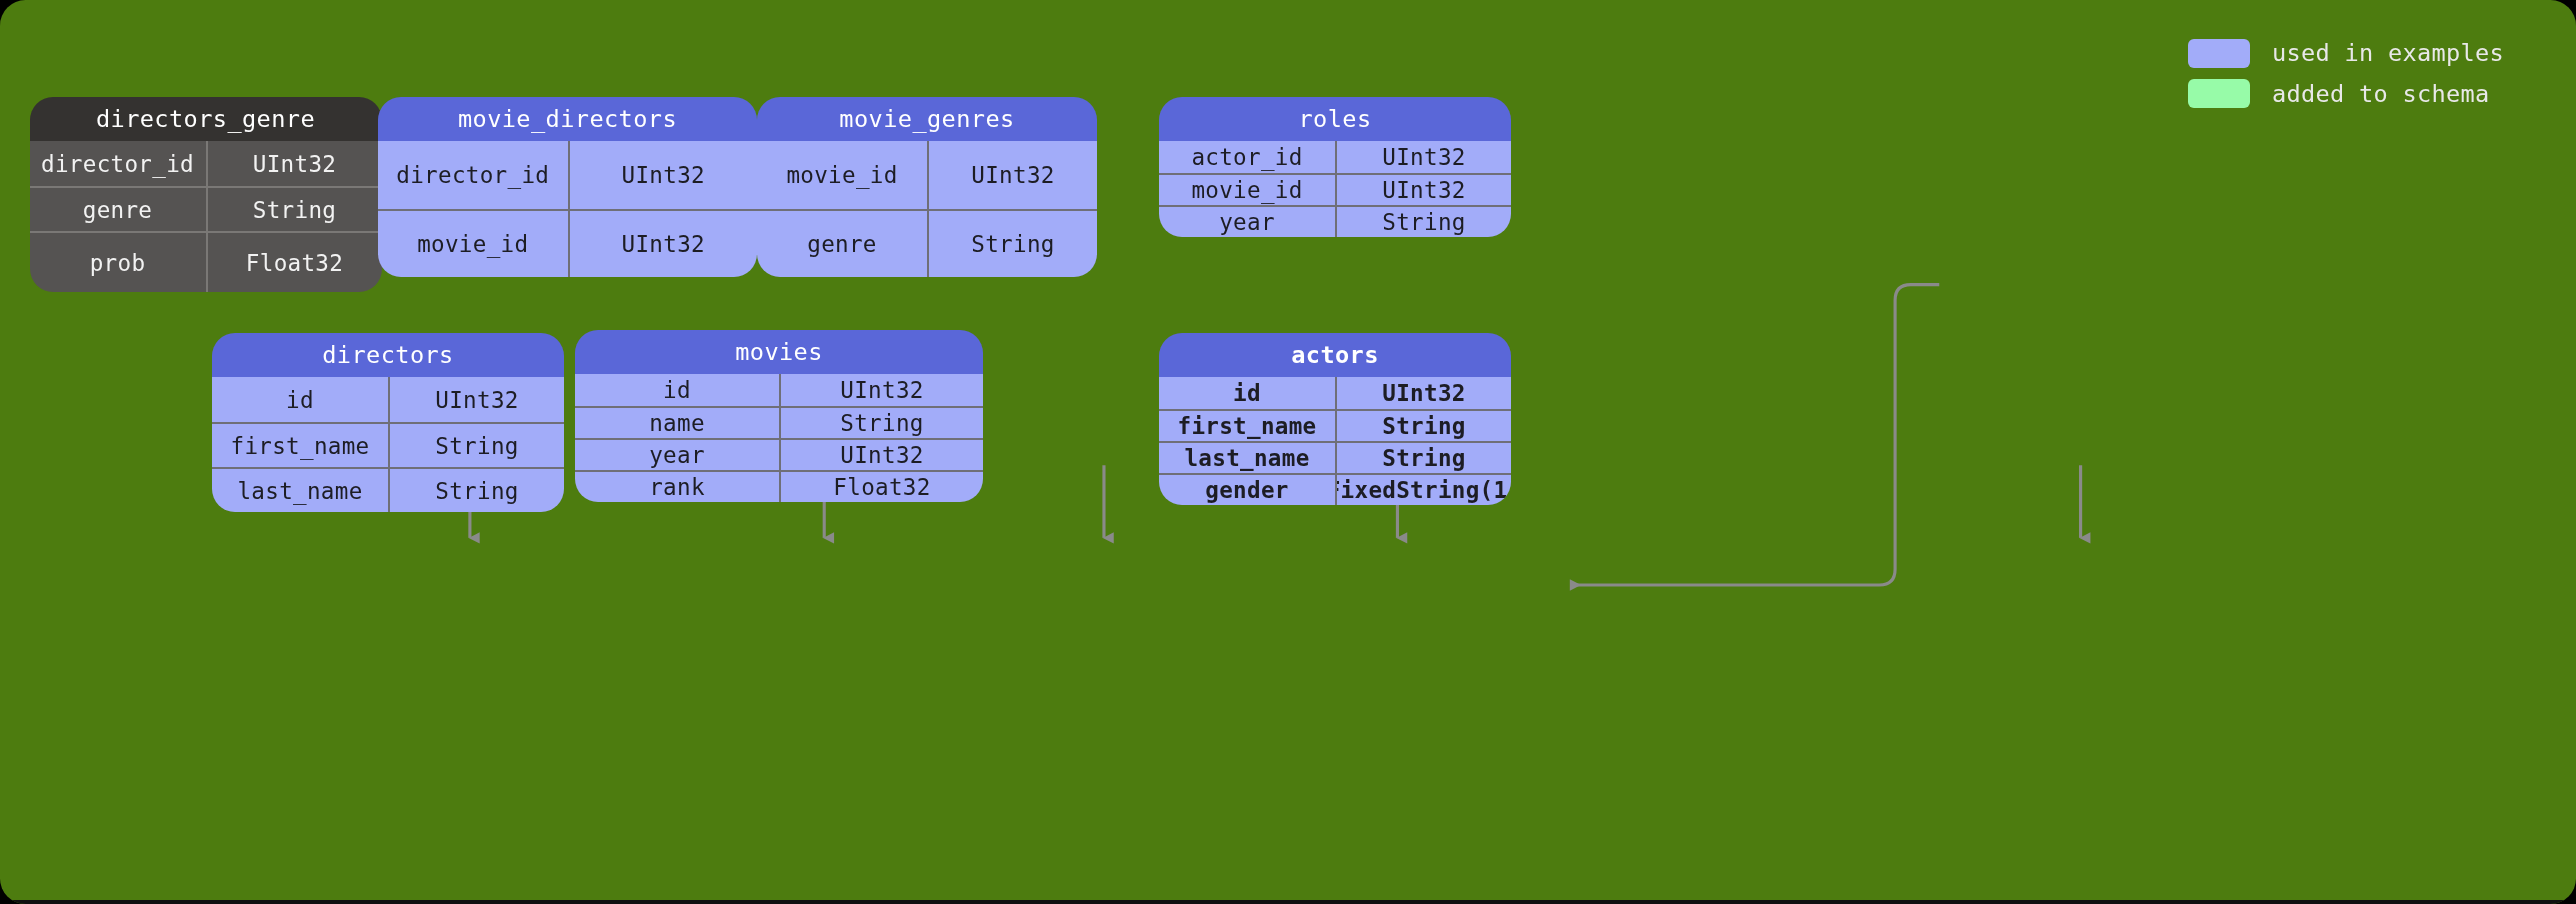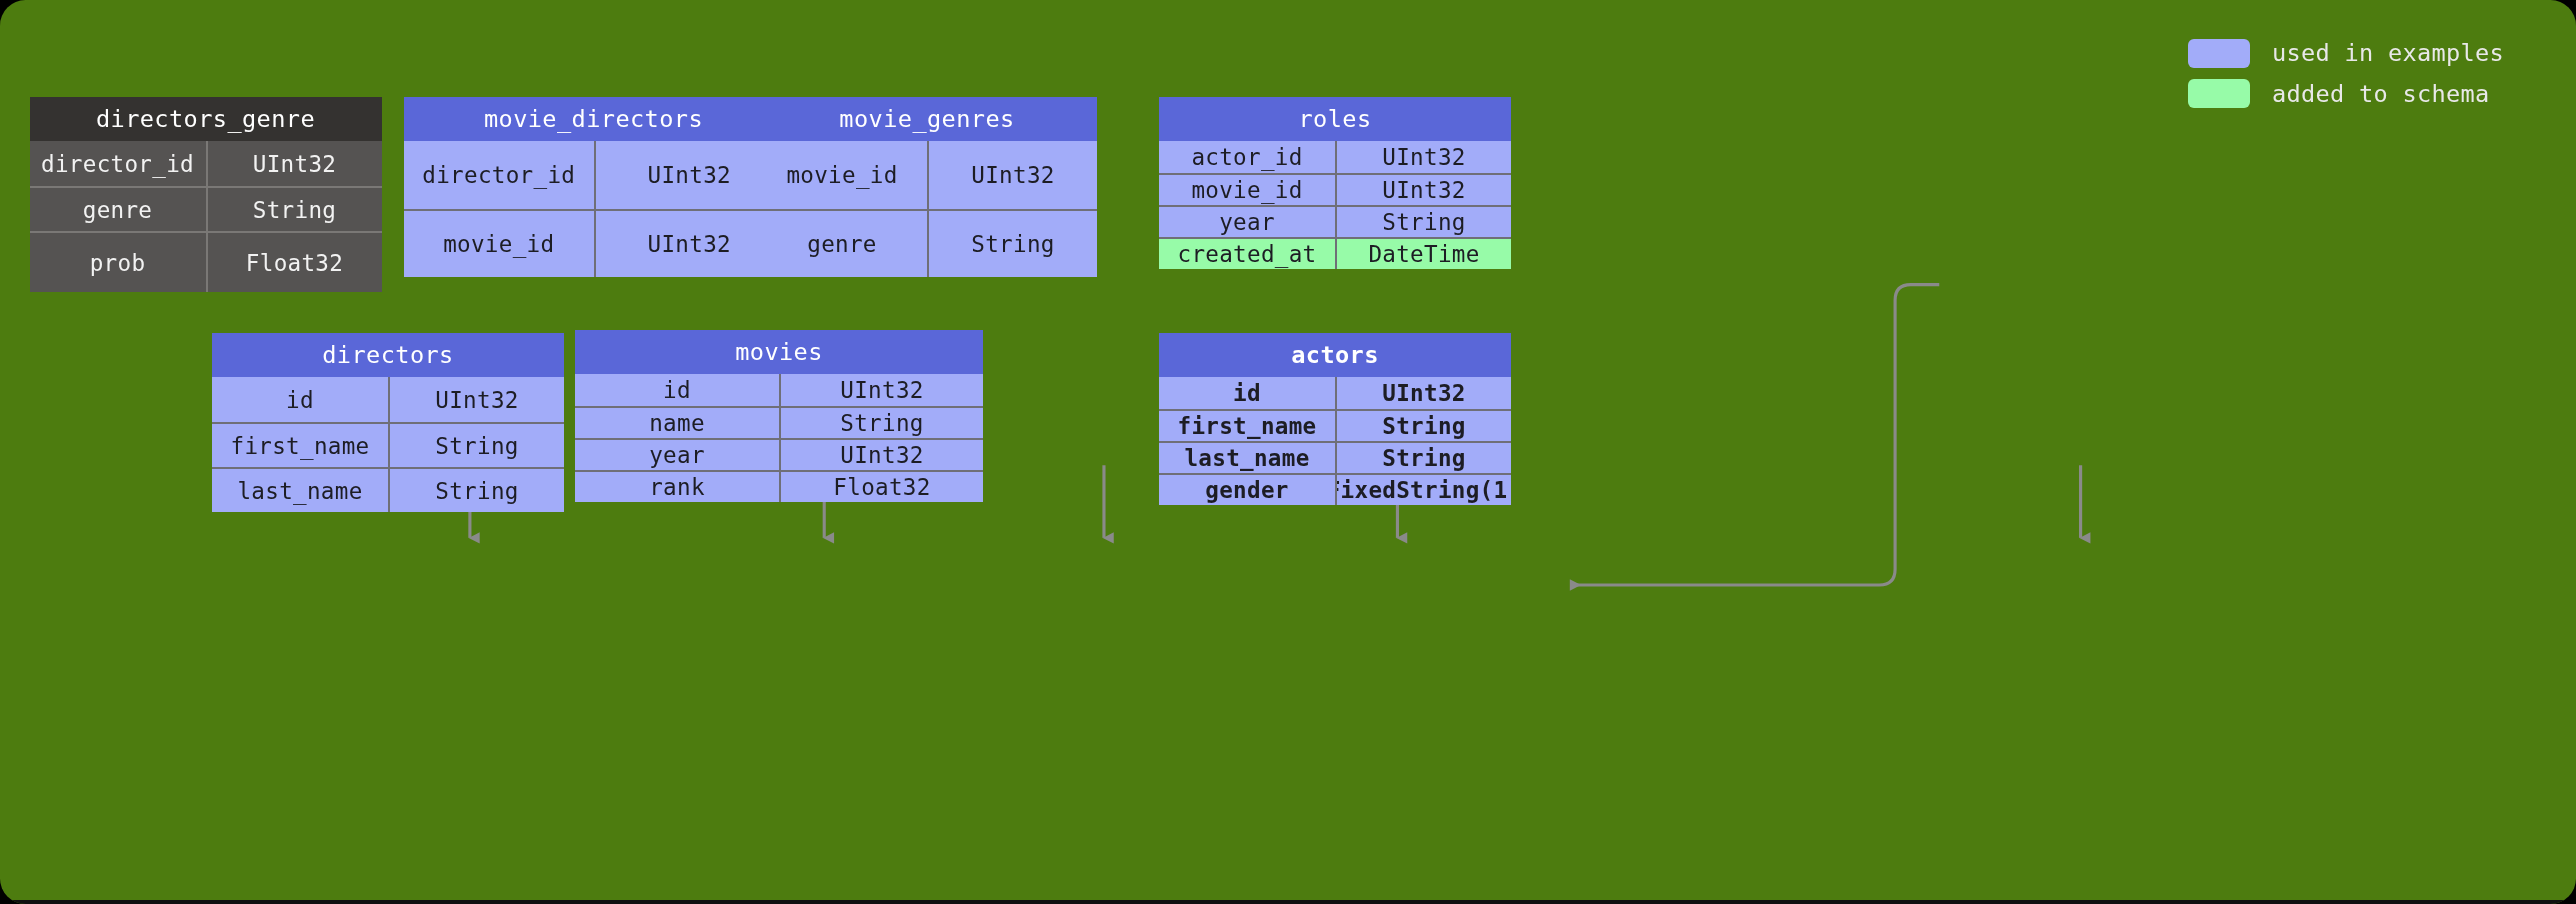--- a/index.html
+++ b/index.html
@@ -52,21 +52,21 @@
     font-size: 23.6px;
     letter-spacing: 0.3px;
     white-space: nowrap;
     width: 216px;
     text-align: left;
   }
 
   
   .tbl {
     position: absolute;
-    border-radius: 0;
+    border-radius: 23px;
     overflow: hidden;
     z-index: 3;
   }
   .tbl-head {
     display: flex;
     align-items: center;
     justify-content: center;
     font-size: 23.6px;
     letter-spacing: 0.4px;
     width: 100%;
@@ -157,21 +157,21 @@
         </div>
         <div class="tbl-row" style="height: 45px;">
           <div class="cell c-name">genre</div>
           <div class="cell c-type">String</div>
         </div>
         <div class="tbl-row" style="height: 61px;">
           <div class="cell c-name">prob</div>
           <div class="cell c-type">Float32</div>
         </div>
       </div>
-      <div class="tbl theme-blue" style="left: 404px; top: 97px; width: 379px;">
+      <div class="tbl theme-blue" style="left: 378px; top: 97px; width: 379px;">
         <div class="tbl-head" style="height: 44px;">movie_directors</div>
         <div class="tbl-row" style="height: 68px;">
           <div class="cell c-name">director_id</div>
           <div class="cell c-type">UInt32</div>
         </div>
         <div class="tbl-row" style="height: 68px;">
           <div class="cell c-name">movie_id</div>
           <div class="cell c-type">UInt32</div>
         </div>
       </div>
@@ -193,24 +193,20 @@
           <div class="cell c-type">UInt32</div>
         </div>
         <div class="tbl-row" style="height: 32px;">
           <div class="cell c-name">movie_id</div>
           <div class="cell c-type">UInt32</div>
         </div>
         <div class="tbl-row" style="height: 32px;">
           <div class="cell c-name">year</div>
           <div class="cell c-type">String</div>
         </div>
-        <div class="tbl-row hl" style="height: 32px;">
-          <div class="cell c-name">created_at</div>
-          <div class="cell c-type">DateTime</div>
-        </div>
       </div>
       <div class="tbl theme-blue" style="left: 212px; top: 333px; width: 352px;">
         <div class="tbl-head" style="height: 44px;">directors</div>
         <div class="tbl-row" style="height: 45px;">
           <div class="cell c-name">id</div>
           <div class="cell c-type">UInt32</div>
         </div>
         <div class="tbl-row" style="height: 45px;">
           <div class="cell c-name">first_name</div>
           <div class="cell c-type">String</div>

